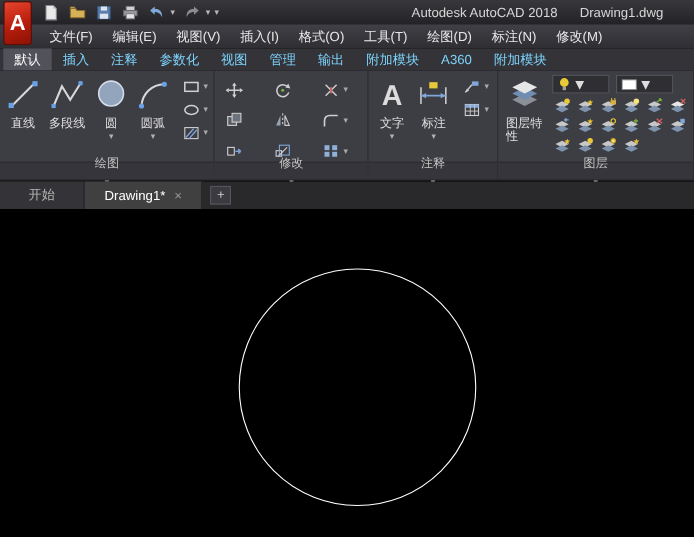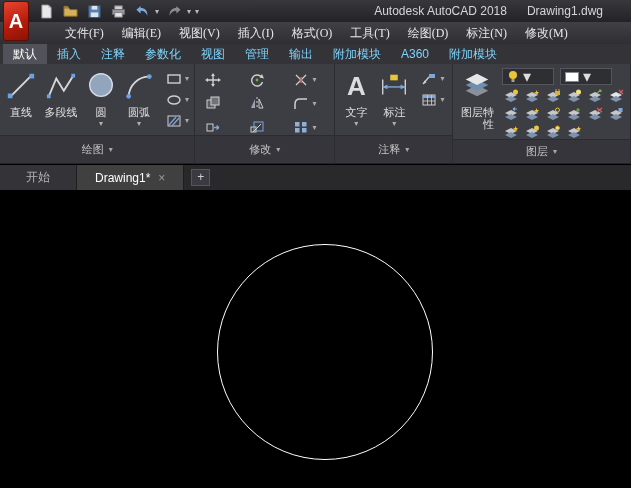--- a/index.html
+++ b/index.html
@@ -14,42 +14,42 @@
     border:1px solid #5c0e05; border-radius:3px; color:#fff; font-weight:bold;
     display:flex; align-items:center; justify-content:center; font-size:20px; }
   .qat { margin-left:38px; display:flex; align-items:center; gap:7px; }
   .qat-btn { width:17px; height:17px; display:flex; align-items:center; justify-content:center; }
   .qat-dd { font-size:8px; color:#b8b8b8; margin-left:-3px; }
   .title-text { position:absolute; right:28px; top:0; height:22px; display:flex; gap:20px;
     align-items:center; font-size:12px; color:#d6d6d6;justify-content:flex-end; }
 
   
   .menubar { position:absolute; top:22px; left:0; right:0; height:22px;
-    background:linear-gradient(#404046,#2e2e33); display:flex; align-items:center; padding-left:56px;font-family:Liberation Serif, serif; }
+    background:linear-gradient(#404046,#2e2e33); display:flex; align-items:center; padding-left:36px; }
   .menu-item { padding:0 9px; font-size:12px; color:#e8e8e8; line-height:22px; }
 
   
   .ribbon-tabs { position:absolute; top:44px; left:0; right:0; height:20px;
     background:#333338; display:flex; align-items:stretch; padding-left:3px; }
   .ribbon-tab { padding:0 10px; font-size:12px; color:#7dd3fc; line-height:20px; }
   .ribbon-tab.active { background:#52525a; color:#fff; }
 
   
   .ribbon { position:absolute; top:64px; left:0; right:0; height:100px; background:#3d3d44;
     display:flex; border-bottom:1px solid #232327; }
   .panel { position:relative; display:flex; flex-direction:column; border-right:1px solid #2b2b30; }
   .panel-content { flex:1; display:flex; padding:2px 3px 0 3px; }
-  .panel-label { height:28px; background:#35353b; border-top:1px solid #2b2b30; color:#c6c6c6;
-    font-size:11px; display:flex; align-items:center; justify-content:center; gap:5px; }
+  .panel-label { height:16px; background:#35353b; border-top:1px solid #2b2b30; color:#c6c6c6;
+    font-size:11px; display:flex; align-items:center; justify-content:center; gap:5px;flex-direction:column; }
   .panel-label .arrow { font-size:8px; color:#a8a8a8; }
 
   .bigbtn { display:flex; flex-direction:column; align-items:center; padding-top:3px;
     color:#e0e0e0; font-size:11px; }
   .bigbtn .bicon { width:34px; height:34px; display:flex; align-items:center; justify-content:center; }
-  .bigbtn .lbl { margin-top:3px; line-height:12px; text-align:right; }
+  .bigbtn .lbl { margin-top:3px; line-height:12px; text-align:left; }
   .bigbtn .arrow { font-size:8px; color:#b0b0b0; margin-top:1px; }
 
   .smallcol { display:flex; flex-direction:column; justify-content:flex-start; gap:6px; padding:5px 0 0 4px; }
   .smallbtn { display:flex; align-items:center; gap:2px; padding:0 2px; }
   .mini { width:18px; height:15px; display:flex; align-items:center; justify-content:center; }
   .smallbtn .arrow { font-size:8px; color:#a8a8a8; }
 
   .grid3 { display:grid; grid-template-columns:repeat(3,44px); row-gap:8px; padding:6px 2px 0 4px; }
 
   .layers-right { display:flex; flex-direction:column; gap:3px; padding:2px 2px 0 4px; }

